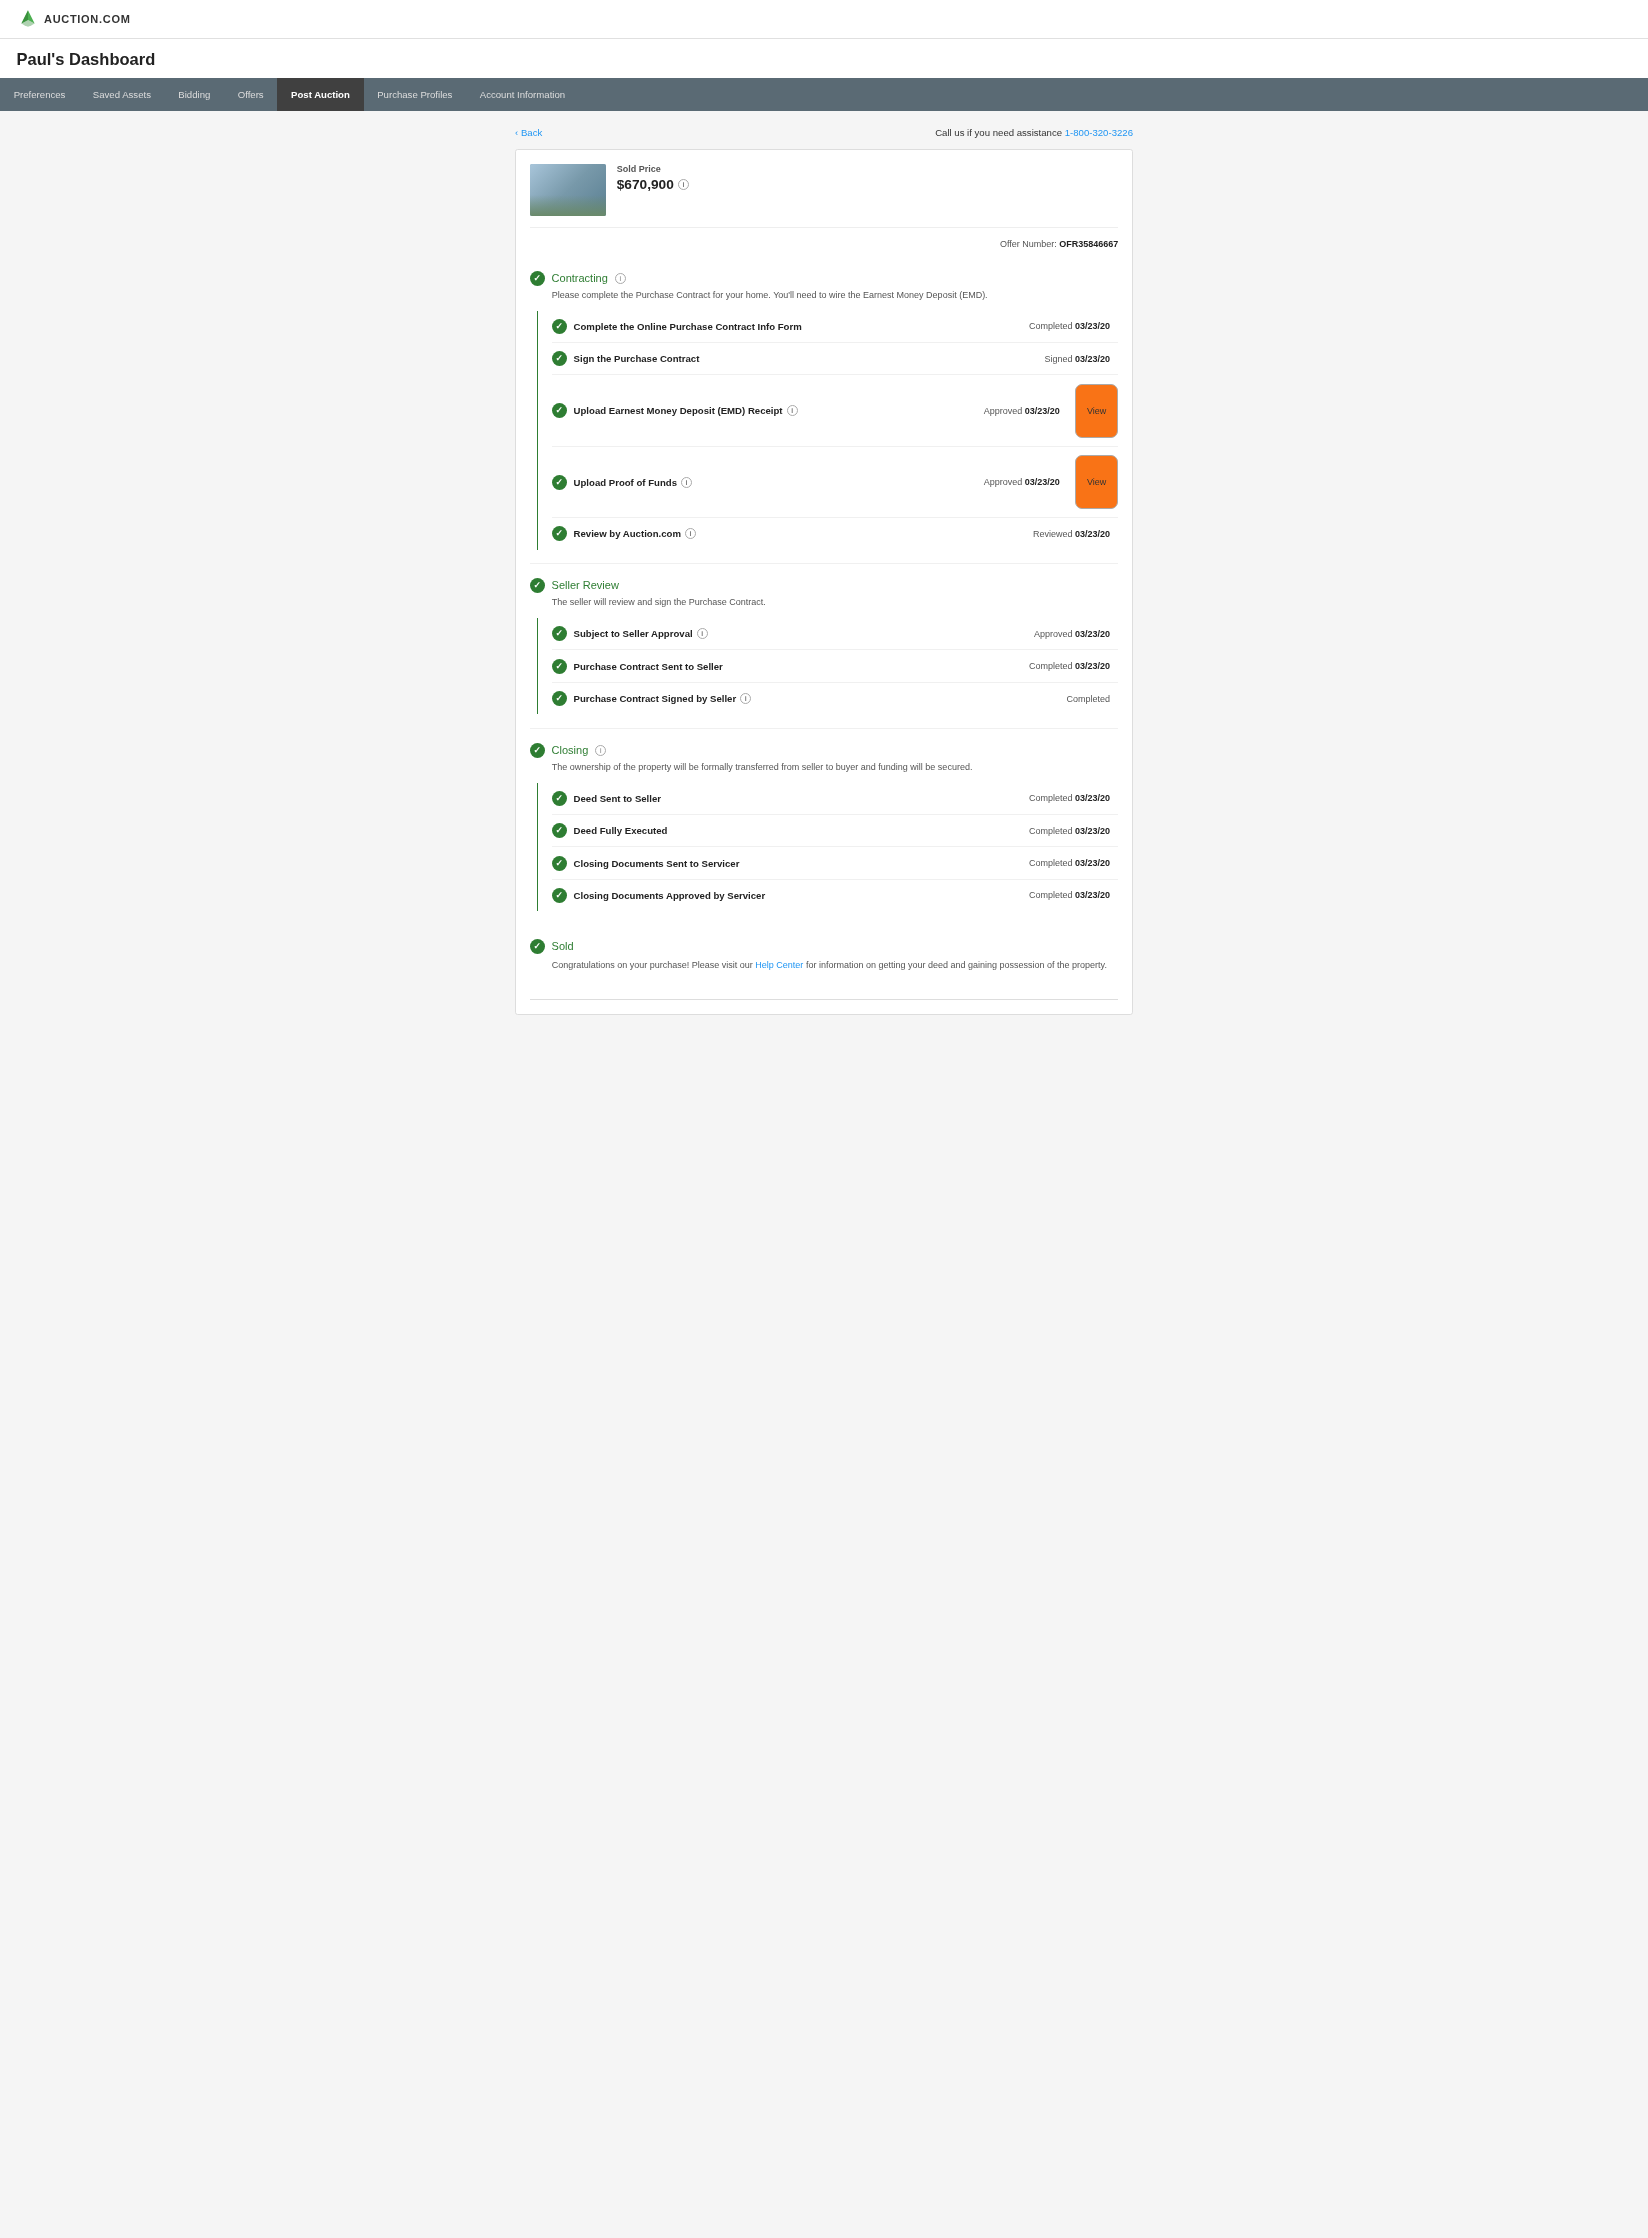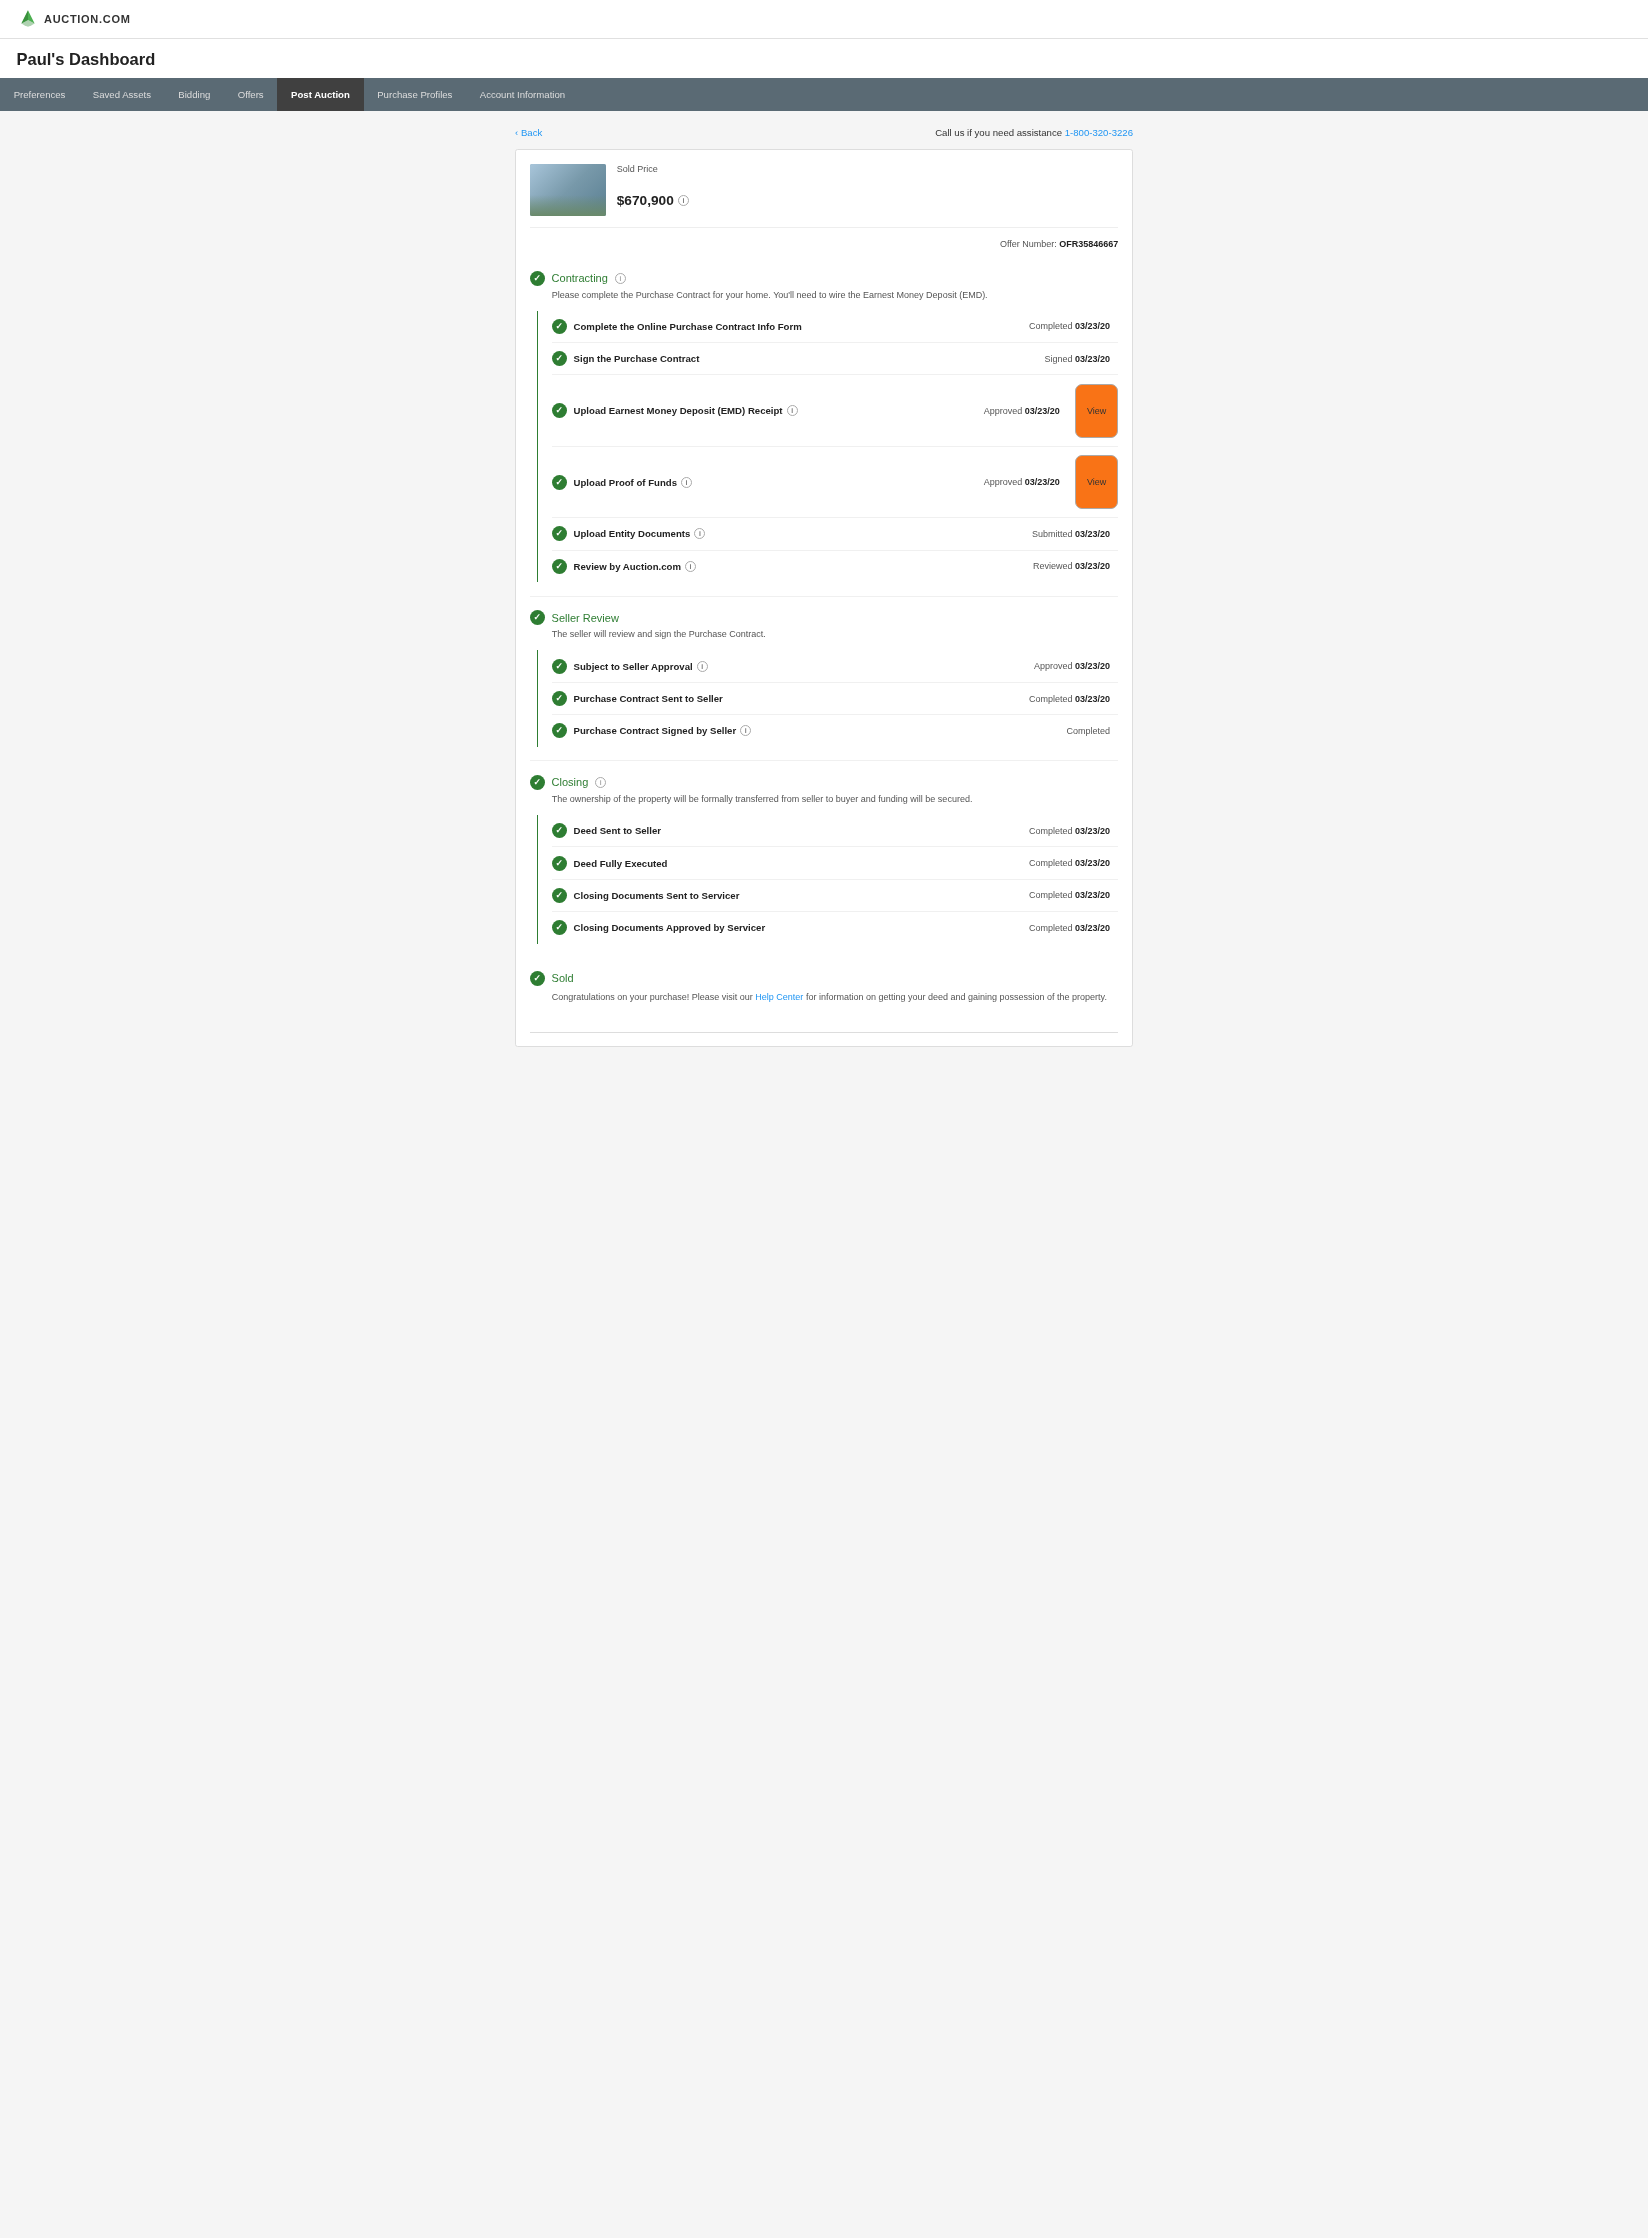--- a/index.html
+++ b/index.html
@@ -30,21 +30,21 @@
     
     .property-card { background: #fff; border: 0.7px solid #ddd; border-radius: 2.7px; padding: 13.7px; margin-bottom: 0; }
     .property-header { display: flex; align-items: flex-start; gap: 11px; padding-bottom: 11px; border-bottom: 0.7px solid #eee; margin-bottom: 11px; }
     .property-image { width: 76px; height: 52px; background: #8ab; border-radius: 2.1px; overflow: hidden; flex-shrink: 0; }
     .property-image-inner { width: 100%; height: 100%; background: linear-gradient(135deg, #a8c5da 0%, #7899aa 50%, #5a7f92 100%); position: relative; }
     .property-image-inner::after { content: ''; position: absolute; bottom: 0; left: 0; right: 0; height: 20.6px; background: linear-gradient(0deg, #6a8a6a 0%, transparent 100%); }
     .property-details { flex: 1; }
     .property-address { color: #2196F3; font-size: 11px; font-weight: 600; margin-bottom: 2.7px; }
     .property-info { color: #555; font-size: 9px; line-height: 1.6; }
     .sold-price-section { text-align: left; min-width: 96px; }
-    .sold-label { font-size: 9px; color: #555; margin-bottom: 19px; }
+    .sold-label { font-size: 9px; color: #555; margin-bottom: 3px; font-weight: bold; }
     .sold-price { font-size: 13.7px; font-weight: 700; color: #222; display: flex; align-items: center; gap: 4.1px; }
     .info-icon { display: inline-flex; align-items: center; justify-content: center; width: 11px; height: 11px; border: 0.7px solid #aaa; border-radius: 50%; font-size: 6.9px; color: #777; cursor: pointer; flex-shrink: 0; }
 
     
     .offer-number { text-align: right; font-size: 9px; color: #555; margin-bottom: 8.2px; }
     .offer-number strong { color: #222; }
 
     
     .section { margin-bottom: 0; padding: 13.7px 0; }
     .section + .section { border-top: 0.7px solid #f0f0f0; }
@@ -179,27 +179,20 @@
                 <div class="check-circle"></div>
               </div>
               <div class="task-name">Upload Proof of Funds<span class="info-icon">i</span></div>
               <div class="task-status">Approved <strong>03/23/20</strong></div>
               <button class="btn-view task-action">View</button>
             </div>
             <div class="task-row">
               <div class="task-check">
                 <div class="check-circle"></div>
               </div>
-              <div class="task-name">Upload Entity Documents<span class="info-icon">i</span></div>
-              <div class="task-status">Submitted <strong>03/23/20</strong></div>
-            </div>
-            <div class="task-row">
-              <div class="task-check">
-                <div class="check-circle"></div>
-              </div>
               <div class="task-name">Review by Auction.com<span class="info-icon">i</span></div>
               <div class="task-status">Reviewed <strong>03/23/20</strong></div>
             </div>
           </div>
         </div>
         <div class="section">
           <div class="section-header">
             <div class="check-circle"></div>
             <span class="section-title">Seller Review</span>
           </div>

